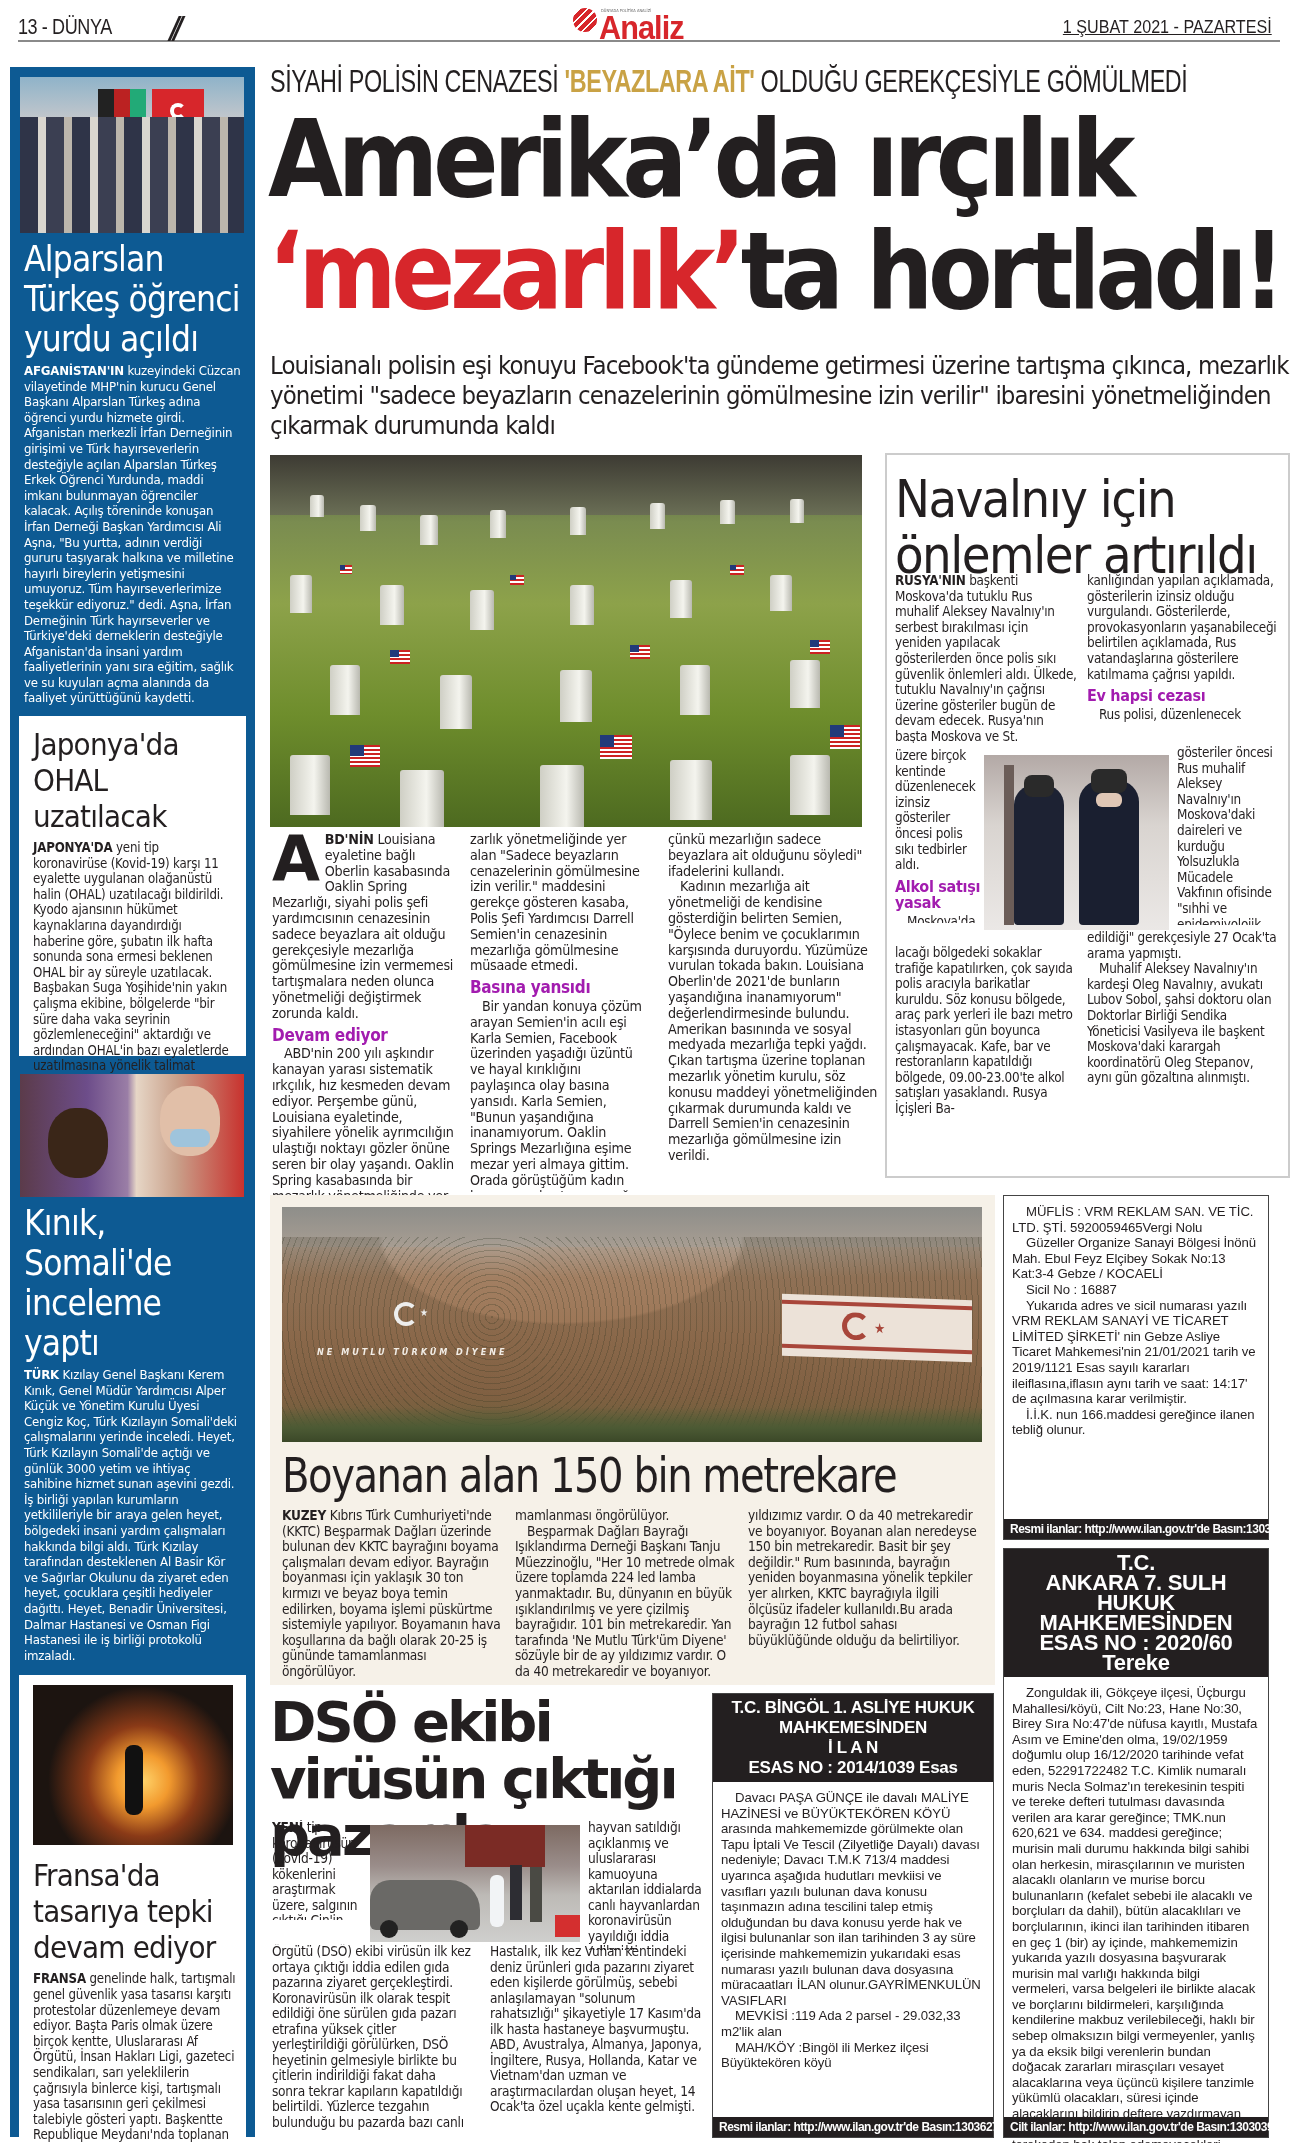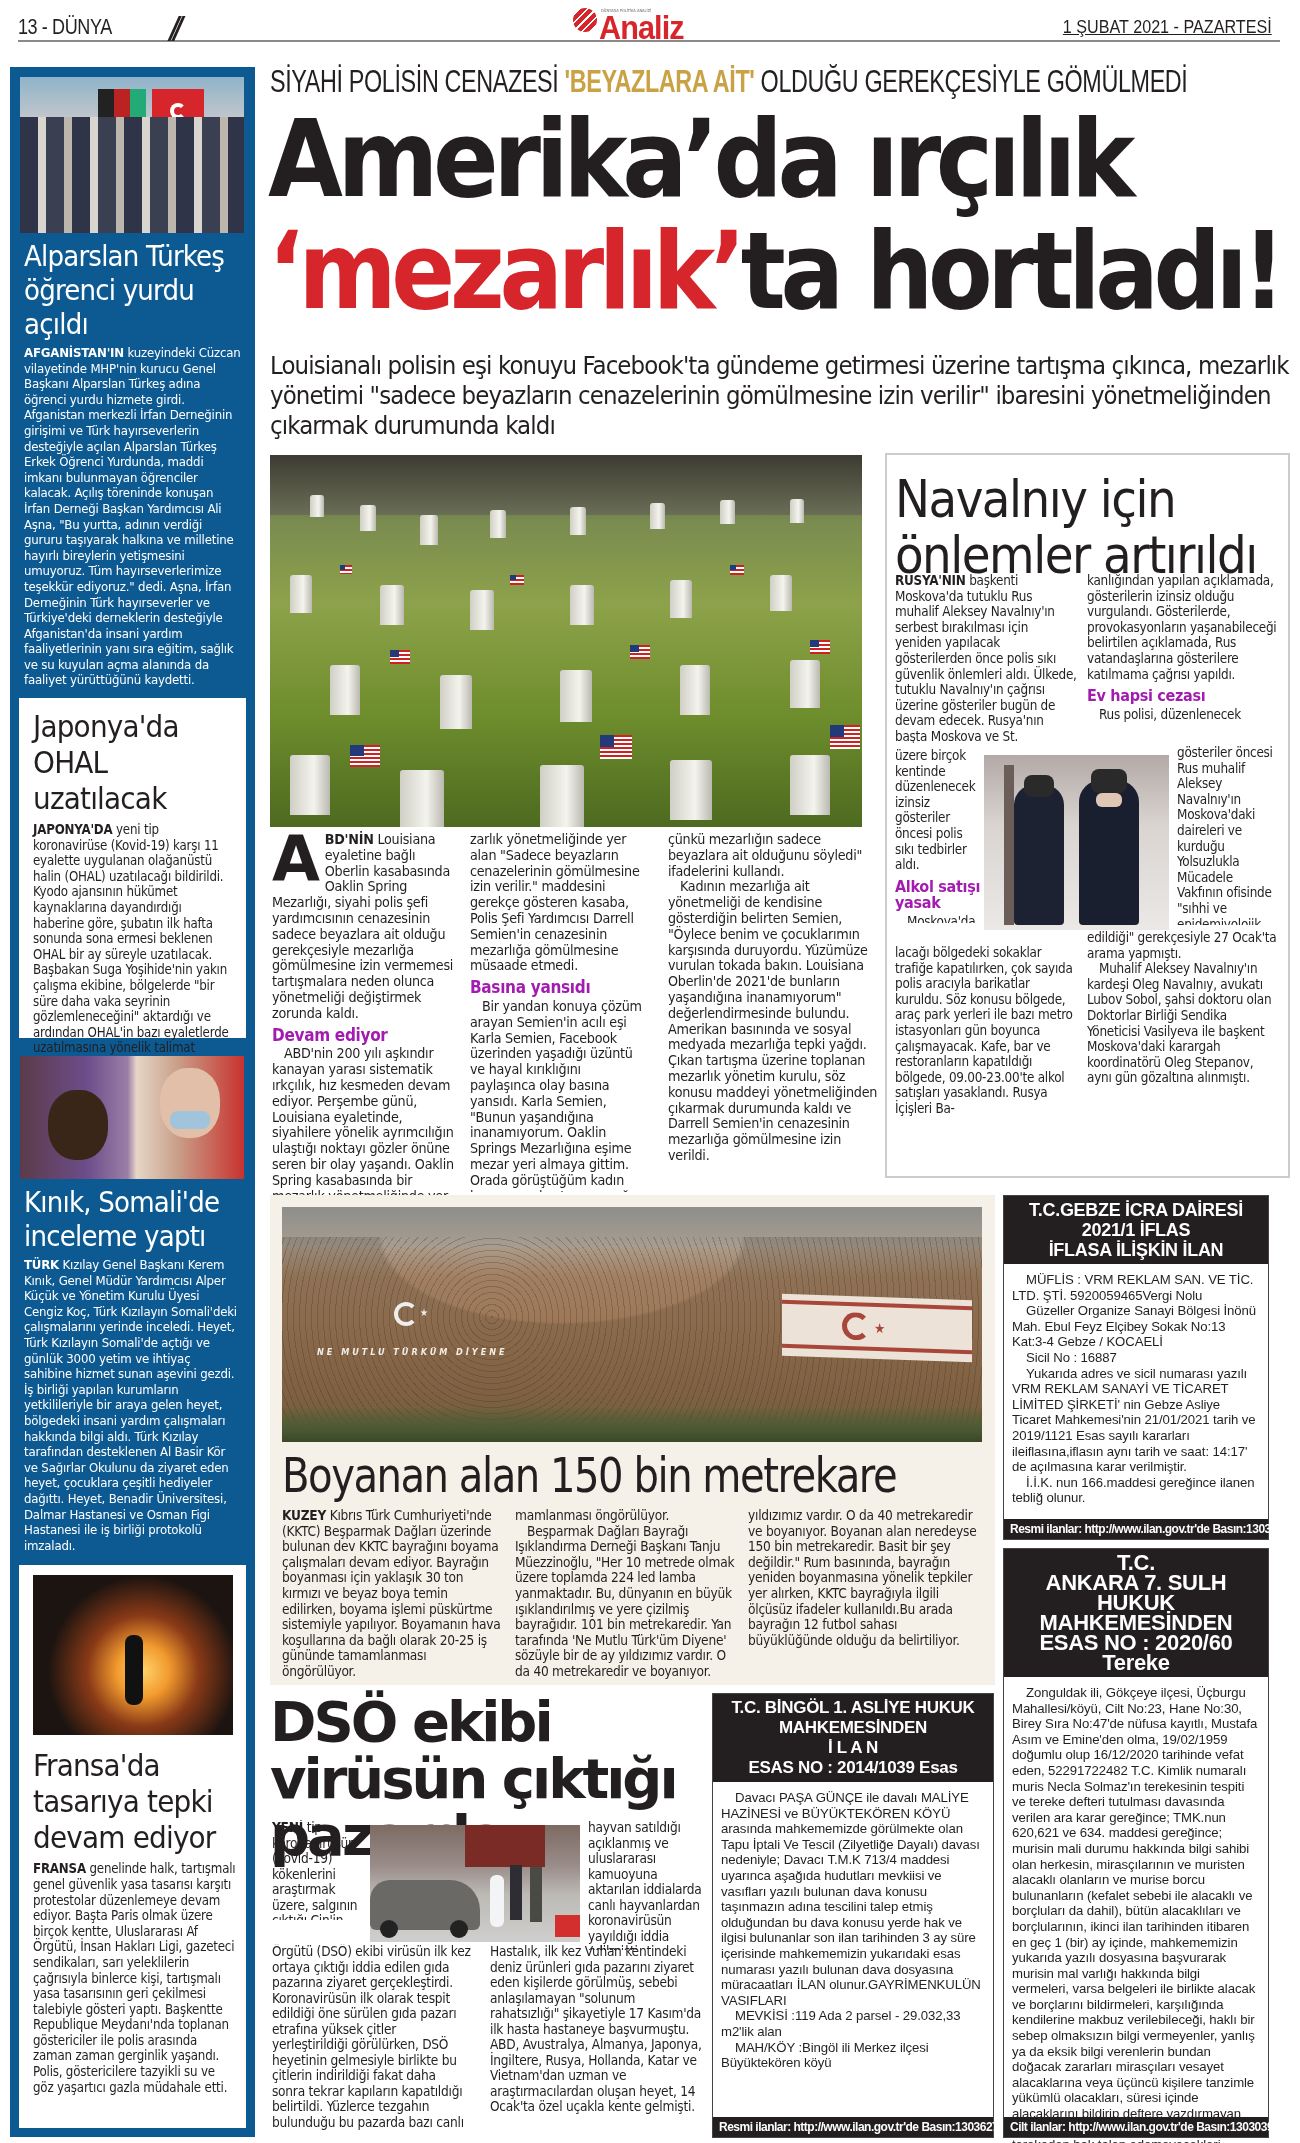--- a/index.html
+++ b/index.html
@@ -14,21 +14,21 @@
 #hdr .logo{position:absolute;left:555px;top:0;height:34px;display:flex;align-items:flex-start}
 #hdr .logo .swirl{width:24px;height:24px;border-radius:50%;background:repeating-linear-gradient(135deg,#d7262b 0 4px,#fff 4px 6px);margin-right:2px}
 #hdr .logo .word{font-family:"Liberation Sans",sans-serif;font-weight:bold;font-size:34px;color:#d7262b;letter-spacing:-1px;transform:scaleX(.9);transform-origin:left}
 #hdr .logo .tag{position:absolute;left:28px;top:0;font-size:4px;color:#666}
 #hdr .date{position:absolute;right:8px;top:8px;font-size:19px;font-family:"Liberation Sans",sans-serif;text-decoration:underline;transform:scaleX(.85);transform-origin:right}
 
 
 #side{left:10px;top:67px;width:245px;height:2070px;background:#0d5a93;padding:10px}
 .side-photo{position:relative;width:224px;overflow:hidden}
 .sbox{background:#fff;margin-left:-1px;width:227px;padding:6px 10px 8px 14px}
-.blue-h{color:#fff;font-size:29px;letter-spacing:-0.8px;padding:6px 4px 2px 4px}
+.blue-h{color:#fff;font-size:35px;letter-spacing:-0.8px;padding:6px 4px 2px 4px}
 .blue-p{color:#fff;font-size:13.1px;line-height:15.6px;padding:2px 4px 0 4px;letter-spacing:-0.2px}
 .white-h{color:#231f20;font-size:31px;letter-spacing:-0.8px;margin:4px 0 6px}
 .white-p{color:#231f20;font-size:13.2px;line-height:15.6px;letter-spacing:-0.2px}
 b.lead{font-weight:bold}
 
 
 #supt{left:270px;top:63px;width:1030px;font-family:"Liberation Sans",sans-serif;font-size:32px;transform:scaleX(.73);transform-origin:left;white-space:nowrap;letter-spacing:-0.5px}
 #supt .hl{color:#c9a245;font-weight:bold}
 #mainh{left:268px;top:106px;width:1040px;font-family:"DejaVu Sans","Liberation Sans",sans-serif;font-weight:bold;line-height:1}
 #mainh .l1{font-size:107px;letter-spacing:-6px;transform:scaleX(.905);transform-origin:left;white-space:nowrap;display:block;height:112px}
@@ -236,23 +236,20 @@
   <div class="col" style="left:245px;top:313px;width:220px;height:172px;overflow:hidden;font-size:13.6px;line-height:15.6px">
     <p class="ni">mamlanması öngörülüyor.</p>
     <p>Beşparmak Dağları Bayrağı Işıklandırma Derneği Başkanı Tanju Müezzinoğlu, "Her 10 metrede olmak üzere toplamda 224 led lamba yanmaktadır. Bu, dünyanın en büyük ışıklandırılmış ve yere çizilmiş bayrağıdır. 101 bin metrekaredir. Yan tarafında 'Ne Mutlu Türk'üm Diyene' sözüyle bir de ay yıldızımız vardır. O da 40 metrekaredir ve boyanıyor. Boyanan alan neredeyse 150 bin metrekaredir. Basit bir şey değildir." Rum basınında, bayrağın yeniden boyanmasına yönelik tepkiler yer alırken, KKTC bayrağıyla ilgili ölçüsüz ifadeler kullanıldı.Bu arada bayrağın 12 futbol sahası büyüklüğünde olduğu da belirtiliyor.</p>
   </div>
   <div class="col" style="left:478px;top:313px;width:235px;height:172px;overflow:hidden;font-size:13.6px;line-height:15.6px">
     <p class="ni">yıldızımız vardır. O da 40 metrekaredir ve boyanıyor. Boyanan alan neredeyse 150 bin metrekaredir. Basit bir şey değildir." Rum basınında, bayrağın yeniden boyanmasına yönelik tepkiler yer alırken, KKTC bayrağıyla ilgili ölçüsüz ifadeler kullanıldı.Bu arada bayrağın 12 futbol sahası büyüklüğünde olduğu da belirtiliyor.</p>
   </div>
 </div>
 
 <div class="ad" style="left:1003px;top:1195px;width:266px;height:345px">
-  <div class="ah" style="white-space:pre-line">T.C.GEBZE İCRA DAİRESİ
-2021/1 İFLAS
-İFLASA İLİŞKİN İLAN</div>
   <div class="ab">
     <p>MÜFLİS : VRM REKLAM SAN. VE TİC. LTD. ŞTİ. 5920059465Vergi Nolu</p>
     <p>Güzeller Organize Sanayi Bölgesi İnönü Mah. Ebul Feyz Elçibey Sokak No:13 Kat:3-4 Gebze / KOCAELİ</p>
     <p>Sicil No : 16887</p>
     <p>Yukarıda adres ve sicil numarası yazılı VRM REKLAM SANAYİ VE TİCARET LİMİTED ŞİRKETİ' nin Gebze Asliye Ticaret Mahkemesi'nin 21/01/2021 tarih ve 2019/1121 Esas sayılı kararları ileiflasına,iflasın aynı tarih ve saat: 14:17' de açılmasına karar verilmiştir.</p>
     <p>İ.İ.K. nun 166.maddesi gereğince ilanen tebliğ olunur.</p>
   </div>
   <div class="af">Resmi ilanlar: http://www.ilan.gov.tr'de Basın:1303420</div>
 </div>
 

